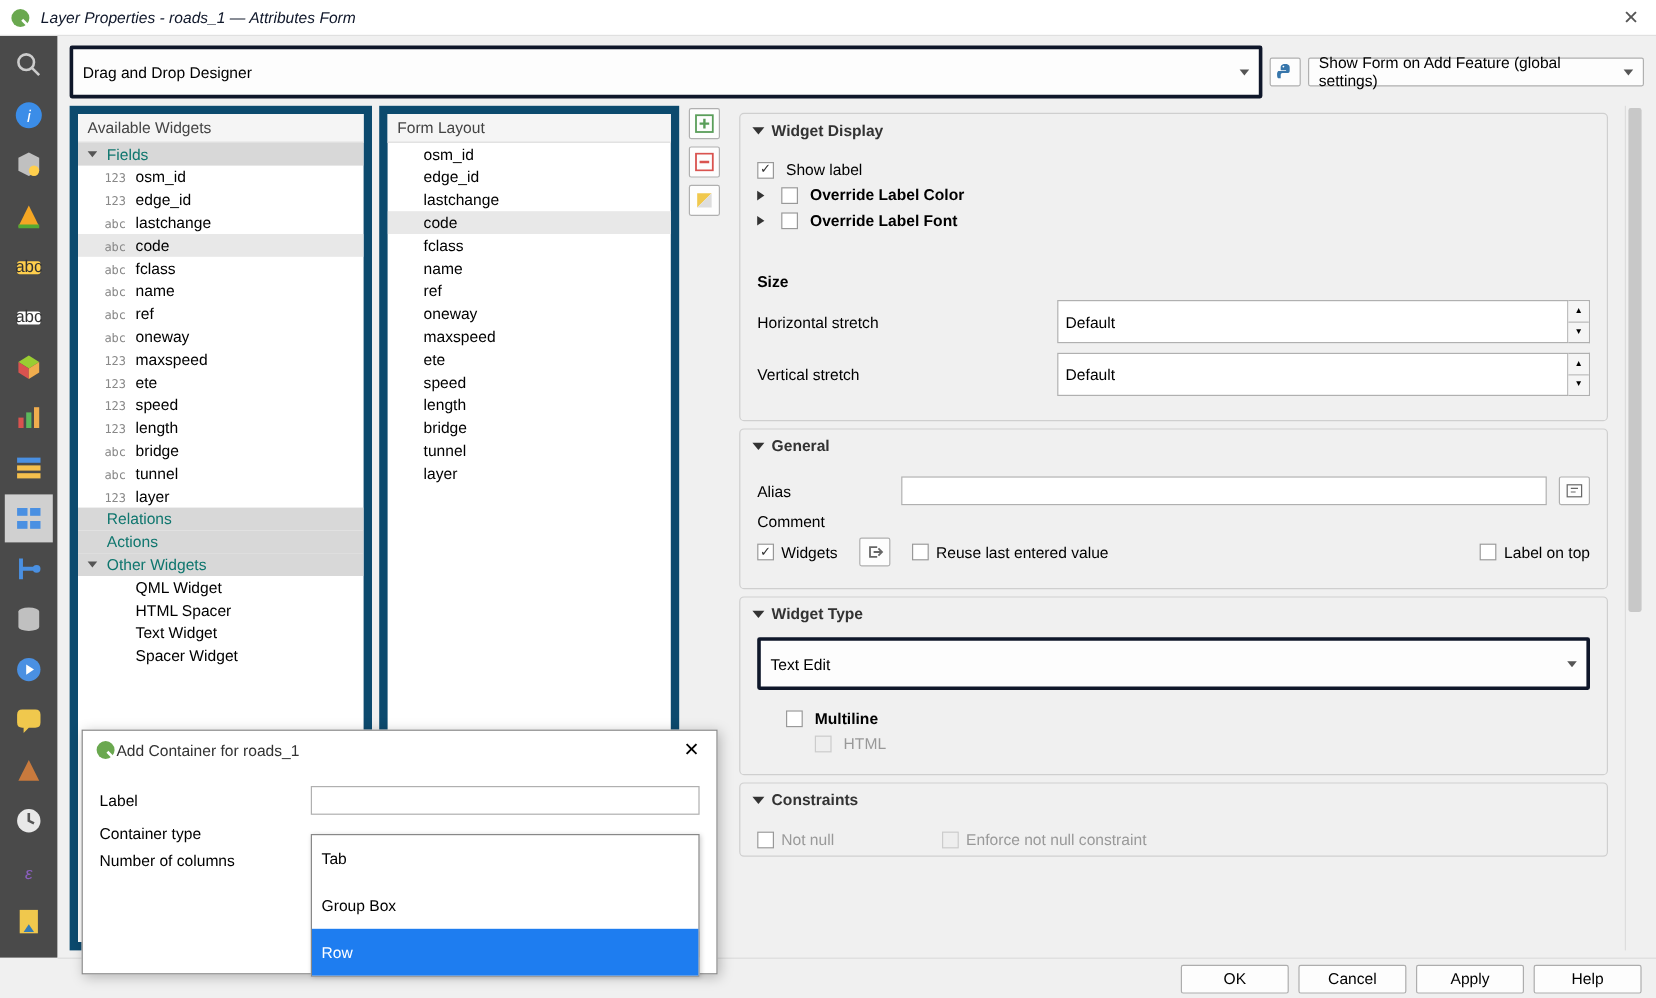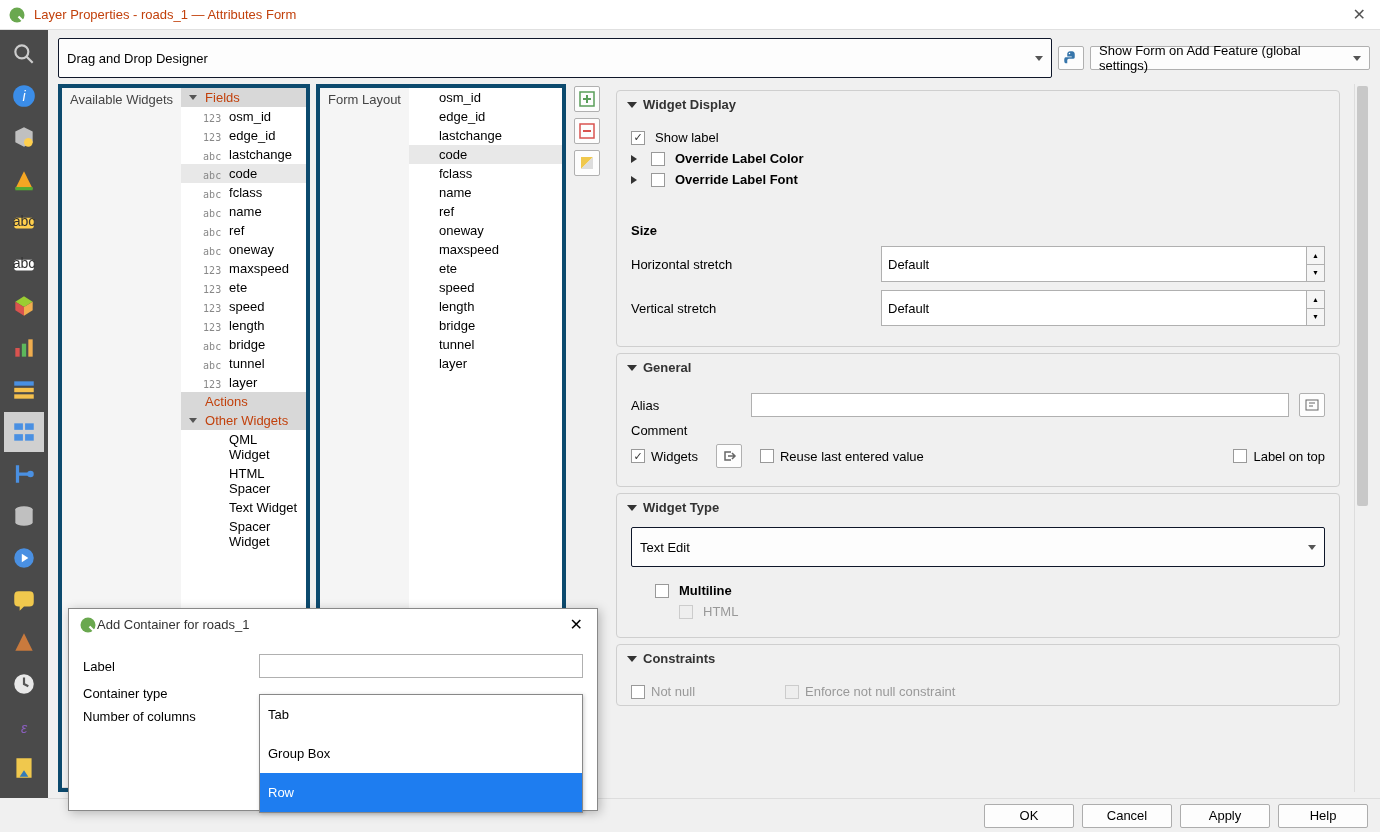--- a/index.html
+++ b/index.html
@@ -1,50 +1,50 @@
 <!DOCTYPE html>
 <html><head>
 <meta charset="utf-8">
 <style>
 * { box-sizing: border-box; margin: 0; padding: 0; font-family: "Segoe UI", Tahoma, sans-serif; font-size: 13px; }
 body { background: #f0f0f0; width: 1380px; height: 832px; overflow: hidden; position: relative; }
 
 .titlebar { height: 30px; background: #fff; display: flex; align-items: center; padding: 0 8px; border-bottom: 1px solid #e0e0e0; }
 .titlebar .q-logo { width: 18px; height: 18px; margin-right: 8px; }
-.titlebar .title { color: #c2410c; flex: 1; }
+.titlebar .title { color: #0f172a; flex: 1; font-style: italic; }
 .titlebar .close-x { color: #555; font-size: 16px; padding: 0 6px; cursor: pointer; }
 
 .main { display: flex; height: calc(100% - 30px - 34px); }
 
 .icon-sidebar { width: 48px; background: #4a4a4a; display: flex; flex-direction: column; align-items: center; padding-top: 4px; gap: 2px; }
 .icon-sidebar .icon-btn { width: 40px; height: 40px; display: flex; align-items: center; justify-content: center; cursor: pointer; border-radius: 3px; }
 .icon-sidebar .icon-btn.selected { background: #d0d0d0; border-radius: 0; }
 .icon-sidebar svg { width: 26px; height: 26px; }
 
 .content { flex: 1; display: flex; flex-direction: column; background: #f0f0f0; }
 
 .top-row { display: flex; gap: 6px; padding: 8px 10px 6px 10px; align-items: center; }
-.form-type { flex: 1; height: 24px; border: 1px solid #0f172a; background: #fdfdfd; padding: 19px 8px; display: flex; align-items: center; justify-content: space-between; cursor: pointer; border-radius: 2px; }
+.form-type { flex: 1; height: 24px; border: 3px solid #0f172a; background: #fdfdfd; padding: 19px 8px; display: flex; align-items: center; justify-content: space-between; cursor: pointer; border-radius: 2px; }
 .py-btn { width: 26px; height: 24px; border: 1px solid #b0b0b0; background: #fdfdfd; display: flex; align-items: center; justify-content: center; cursor: pointer; border-radius: 2px; }
 .show-form { width: 280px; height: 24px; border: 1px solid #b0b0b0; background: #fdfdfd; padding: 3px 8px; display: flex; align-items: center; justify-content: space-between; cursor: pointer; border-radius: 2px; }
 .dd-arrow { width: 0; height: 0; border-left: 4px solid transparent; border-right: 4px solid transparent; border-top: 5px solid #555; }
 
 .panels { flex: 1; display: flex; gap: 6px; padding: 0 10px 6px 10px; overflow: hidden; }
 
-.panel { background: #fff; border: 4px solid #0c4a6e; display: flex; flex-direction: row; }
+.panel { background: #fff; border: 7px solid #0c4a6e; display: flex; flex-direction: column; }
 .panel-header { padding: 4px 8px; background: #f5f5f5; border-bottom: 1px solid #ddd; color: #444; }
 .panel-body { flex: 1; overflow: auto; }
 
 .avail-panel { width: 252px; }
 .layout-panel { width: 250px; }
 .action-col { width: 30px; display: flex; flex-direction: column; gap: 6px; align-items: center; padding-top: 2px; }
 .action-btn { width: 26px; height: 26px; border: 1px solid #b0b0b0; background: #fdfdfd; display: flex; align-items: center; justify-content: center; cursor: pointer; border-radius: 2px; }
 .props-panel { flex: 1; overflow-y: auto; }
 
-.tree-group { padding: 2px 8px 2px 24px; color: #c2410c; background: #d8d8d8; cursor: pointer; position: relative; }
+.tree-group { padding: 2px 8px 2px 24px; color: #0f766e; background: #d8d8d8; cursor: pointer; position: relative; }
 .tree-group.with-arrow::before { content: ""; position: absolute; left: 8px; top: 7px; width: 0; height: 0; border-left: 4px solid transparent; border-right: 4px solid transparent; border-top: 5px solid #555; }
 .tree-item { padding: 2px 8px 2px 48px; cursor: pointer; display: flex; align-items: flex-end; gap: 6px; position: relative; }
 .tree-item .type-badge { color: #888; font-size: 10px; position: absolute; left: 22px; font-family: monospace; }
 .tree-item.selected { background: #e8e8e8; }
 
 .layout-item { padding: 2px 8px 2px 30px; cursor: pointer; }
 .layout-item.selected { background: #e8e8e8; }
 
 .group { border: 1px solid #cfcfcf; border-radius: 4px; margin: 6px 8px; background: #f0f0f0; }
 .group-head { display: flex; align-items: center; gap: 6px; padding: 6px 10px; font-weight: 600; color: #333; cursor: pointer; }
@@ -299,20 +299,21 @@
               <span>bridge</span>
             </div>
           <div class="tree-item">
               <span class="type-badge">abc</span>
               <span>tunnel</span>
             </div>
           <div class="tree-item">
               <span class="type-badge">123</span>
               <span>layer</span>
             </div>
+          <div class="tree-group">Relations</div>
           <div class="tree-group">Actions</div>
           <div class="tree-group with-arrow">Other Widgets</div>
           <div class="tree-item">
               <span>QML Widget</span>
             </div>
           <div class="tree-item">
               <span>HTML Spacer</span>
             </div>
           <div class="tree-item">
               <span>Text Widget</span>

